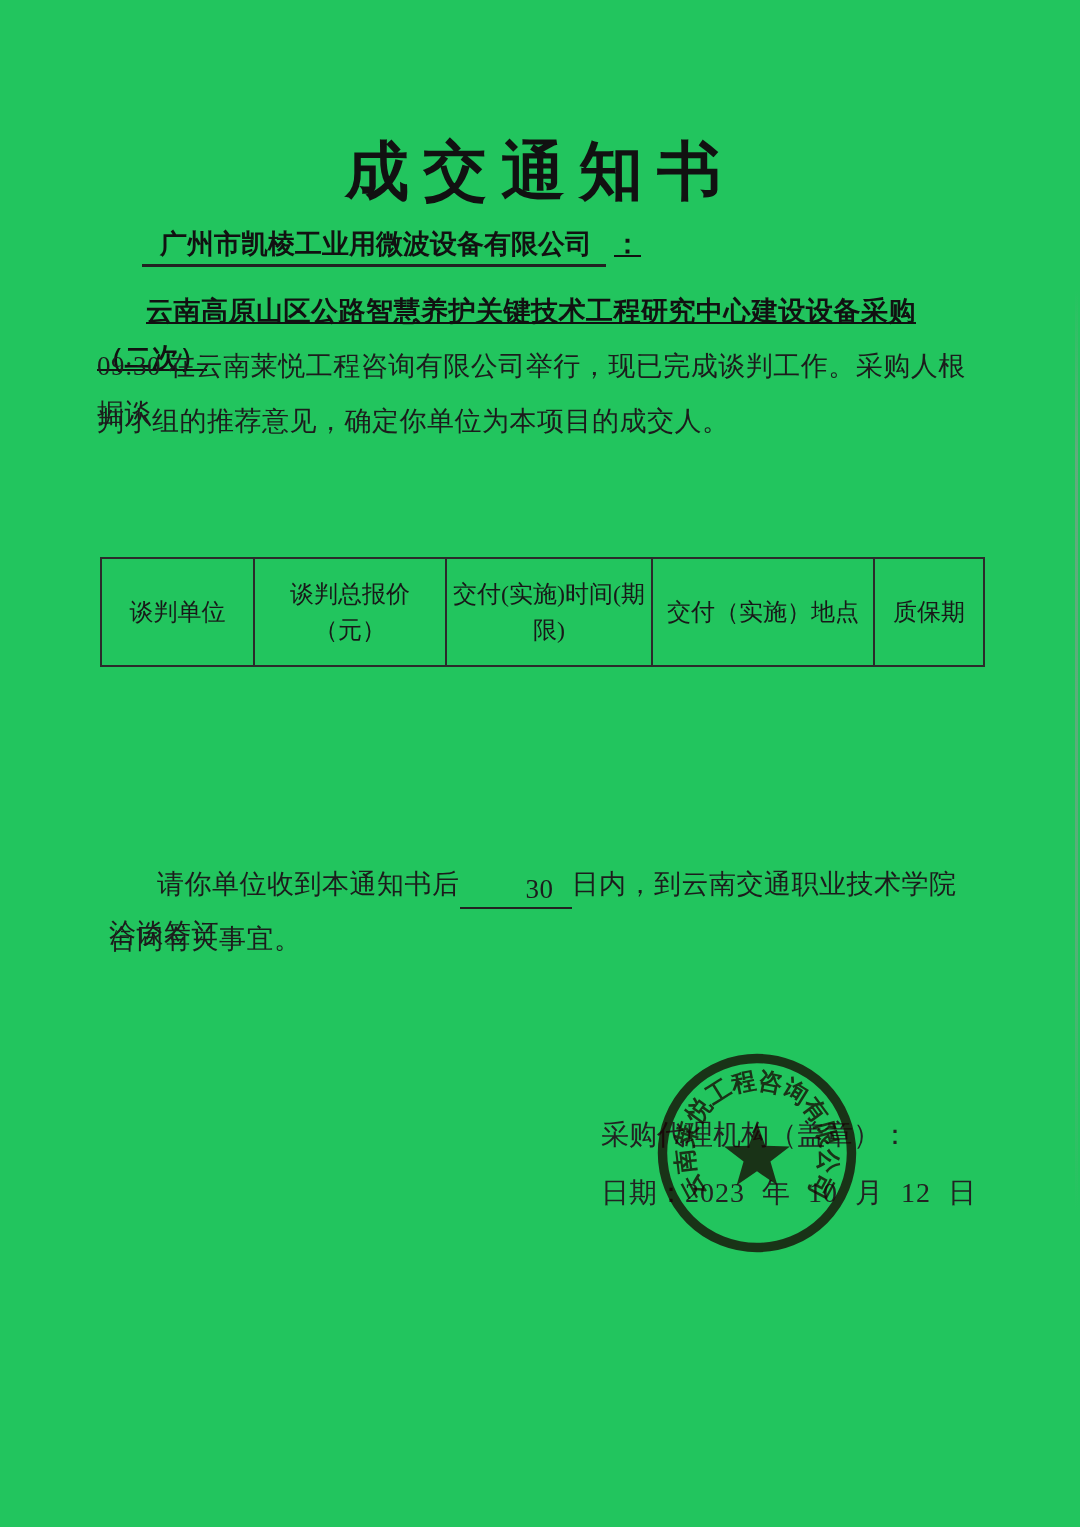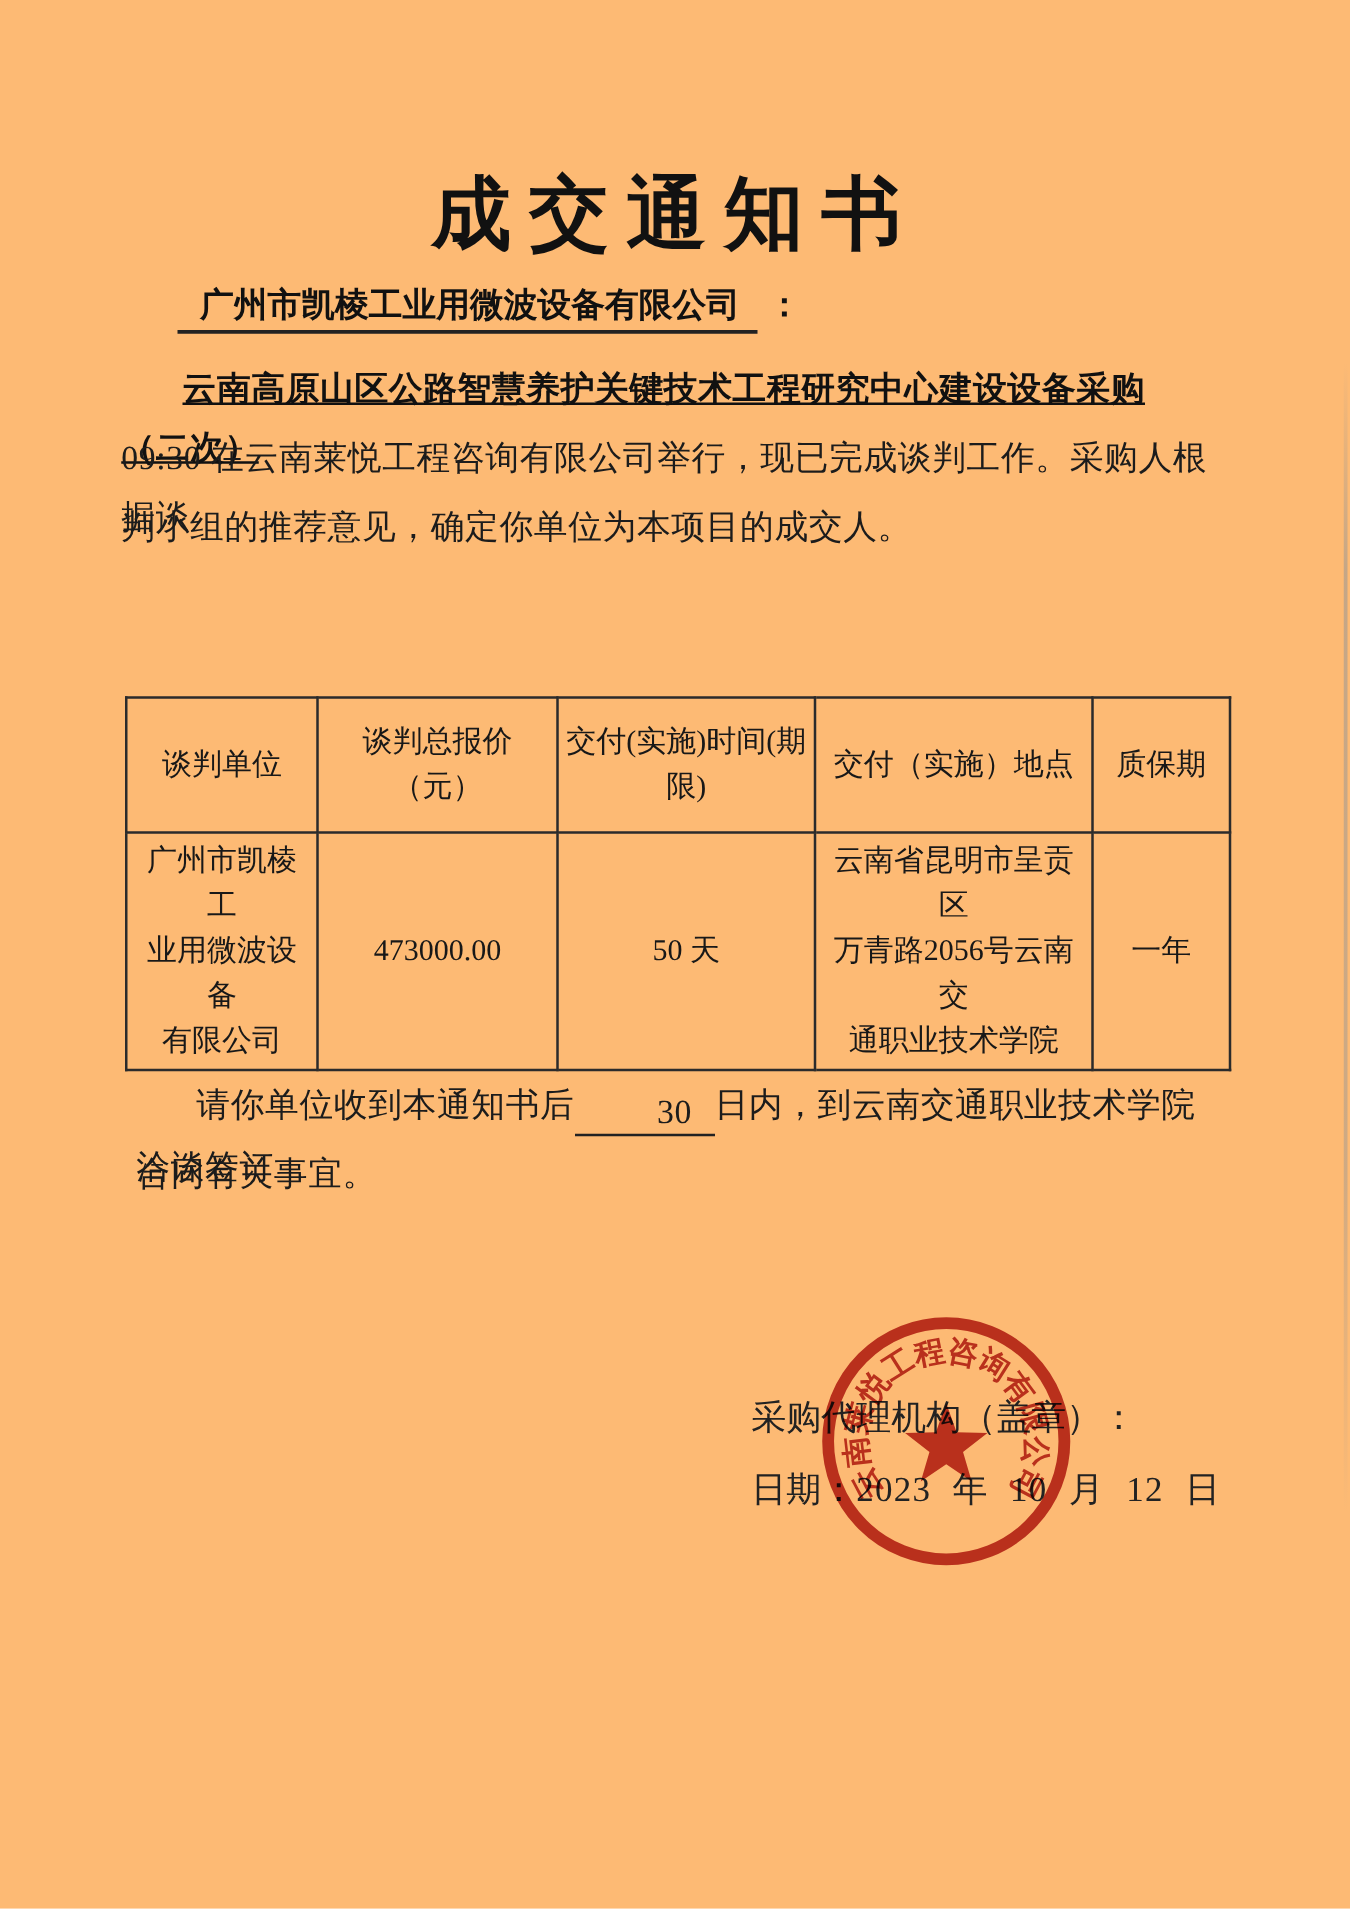--- a/index.html
+++ b/index.html
@@ -2,21 +2,21 @@
 <html><head>
 <meta charset="utf-8">
 <style>
   * { margin: 0; padding: 0; box-sizing: border-box; }
   html, body { background: #ffffff; }
   body { font-family: "Liberation Serif", "DejaVu Serif", serif; }
   .page {
     position: relative;
     width: 1080px;
     height: 1527px;
-    background: #fdba74;
+    background: #22c55e;
     color: #1c1c1c;
     overflow: hidden;
   }
   .edge-shadow {
     position: absolute;
     right: 2px; top: 290px;
     width: 3px; height: 920px;
     background: linear-gradient(to bottom, rgba(160,160,160,0) 0%, rgba(150,150,150,.55) 18%, rgba(150,150,150,.45) 70%, rgba(160,160,160,0) 100%);
   }
   .doc-title {
@@ -27,20 +27,21 @@
     font-weight: 700;
     letter-spacing: 14px;
     color: #111;
   }
   .addressee {
     position: absolute;
     top: 226px; left: 142px;
     font-size: 27px;
     font-weight: 700;
     color: #111;
+    text-decoration: underline;
   }
   .addressee .uline {
     display: inline-block;
     padding: 0 14px 2px 18px;
     border-bottom: 3px solid #222;
   }
   .addressee .colon { padding-left: 8px; }
   .para {
     position: absolute;
     top: 288px; left: 97px;
@@ -139,31 +140,20 @@
     <tbody>
         <tr class="hdr">
       <th>谈判单位</th>
       <th>谈判总报价
 （元）</th>
       <th>交付(实施)时间(期
 限)</th>
       <th>交付（实施）地点</th>
       <th>质保期</th>
     </tr>
-    <tr class="bdy">
-      <td>广州市凯棱工
-业用微波设备
-有限公司</td>
-      <td>473000.00</td>
-      <td>50 天</td>
-      <td>云南省昆明市呈贡区
-万青路2056号云南交
-通职业技术学院</td>
-      <td>一年</td>
-    </tr>
   </tbody>
     </table>
 
   <div class="closing">
     <div class="cline indent"><span>请你单位收到本通知书后</span><span class="blank-fill">30</span><span>日内，到云南交通职业技术学院洽谈签订</span></div>
     <div class="cline">合同有关事宜。</div>
   </div>
 
   <div class="sign-block">
     <div class="sline">采购代理机构（盖章）：</div>

